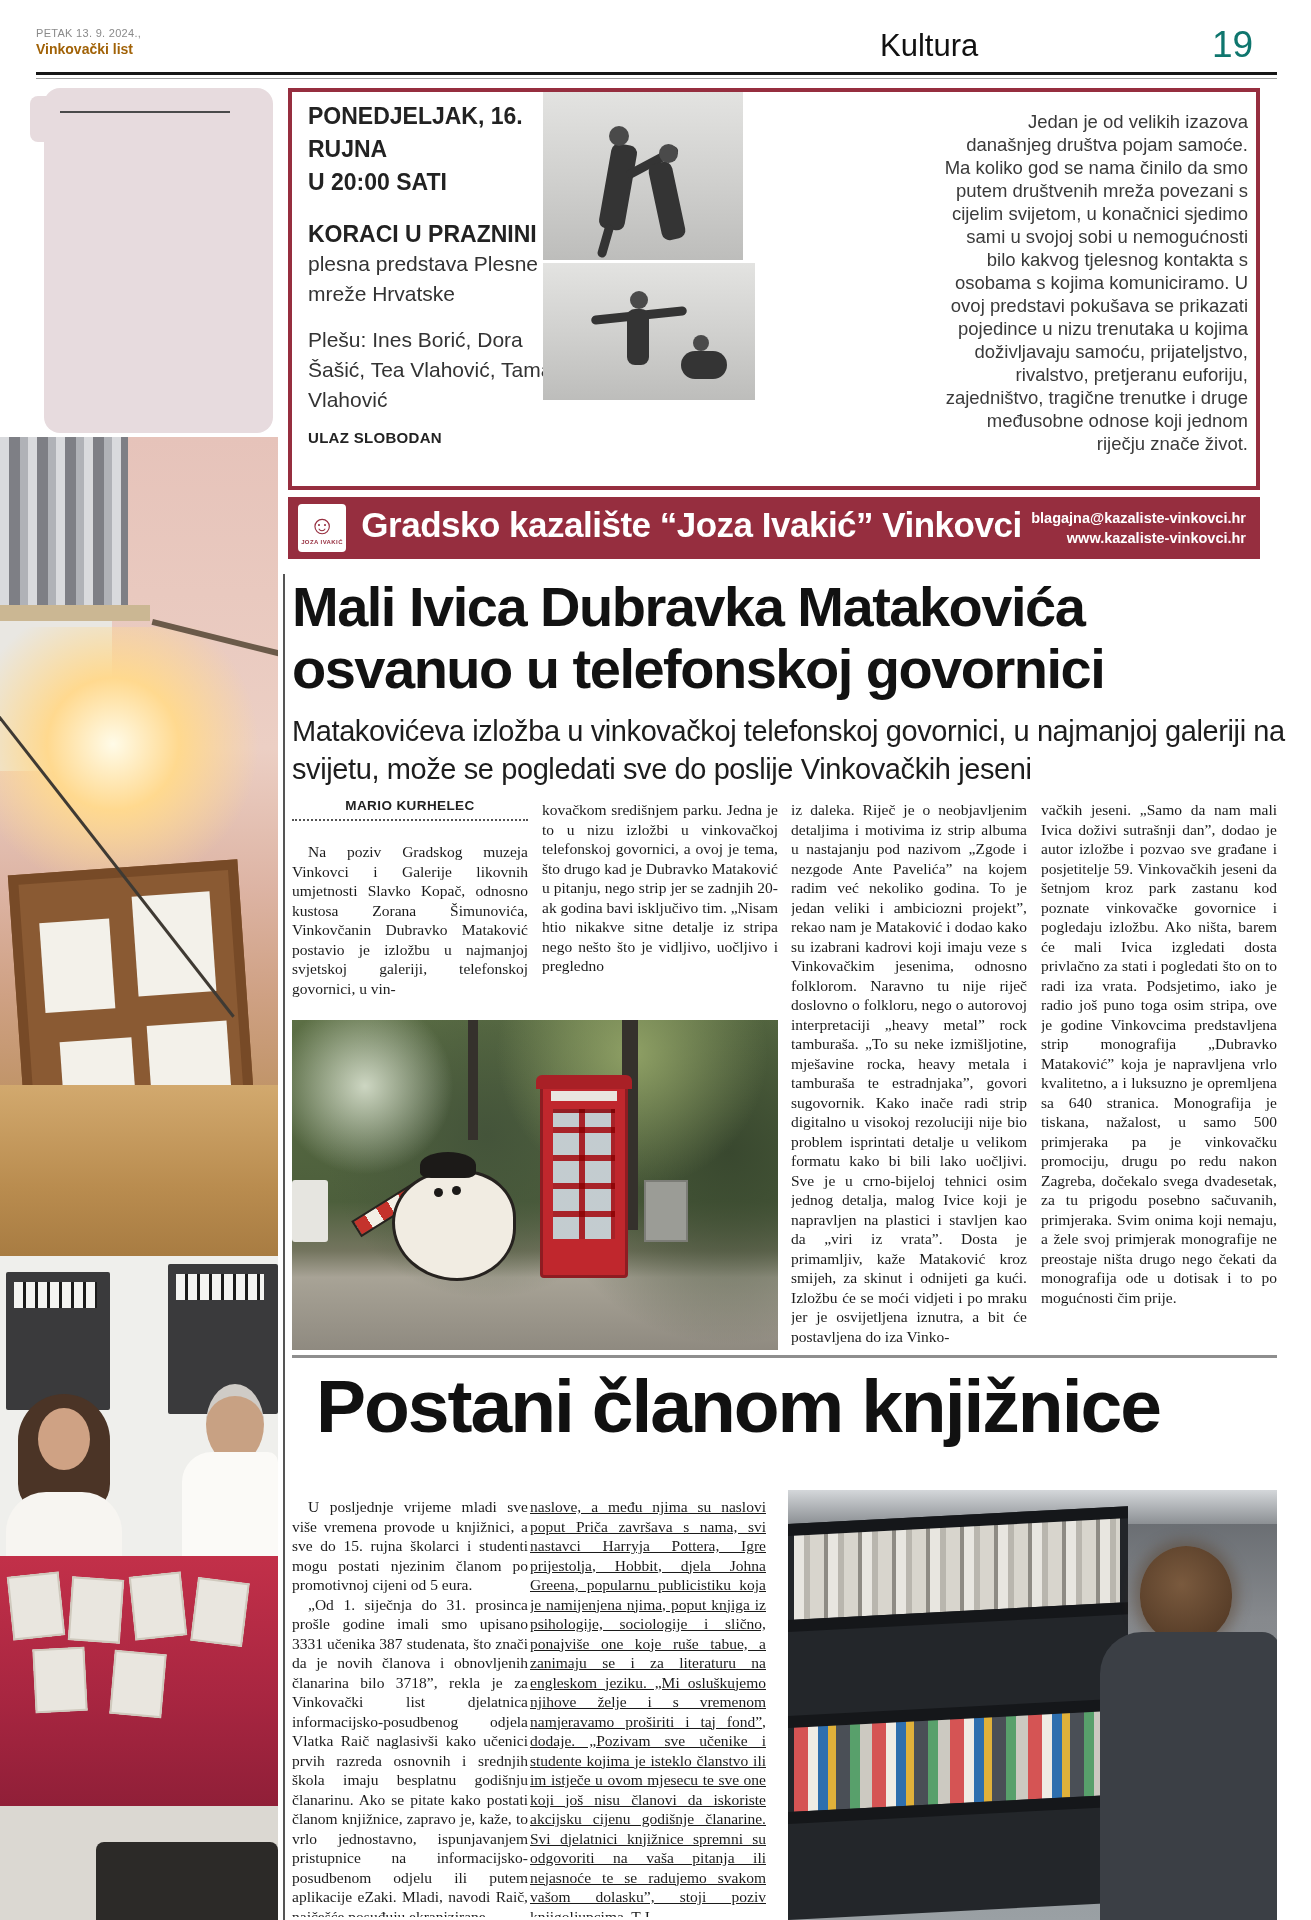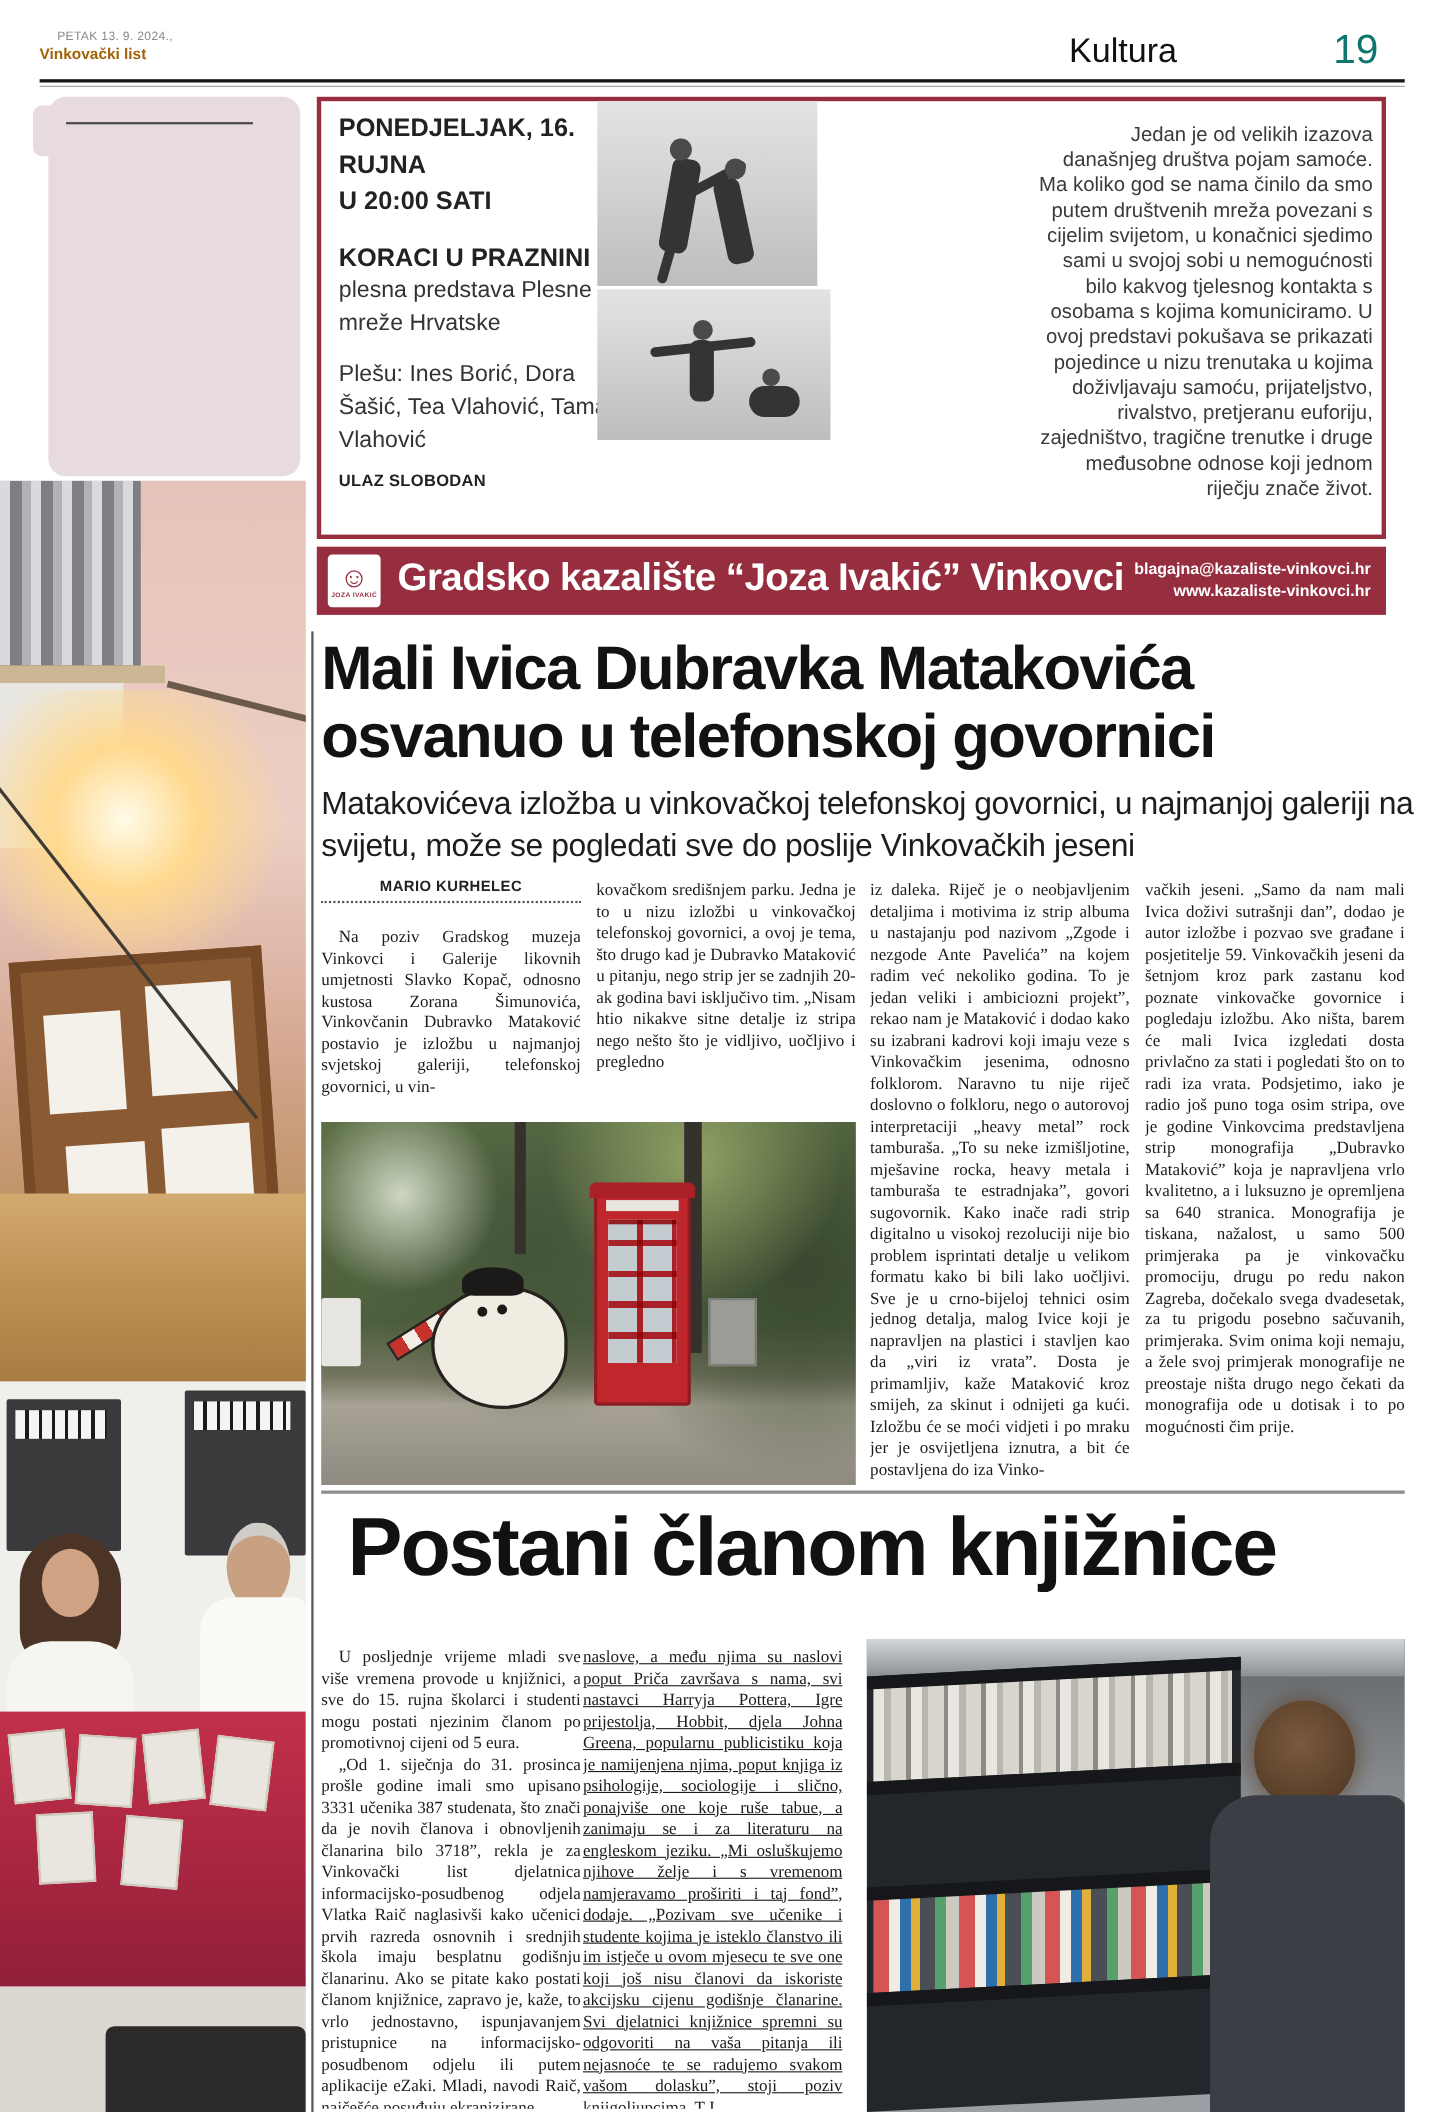--- a/index.html
+++ b/index.html
@@ -1,23 +1,23 @@
 <!DOCTYPE html>
 <html><head>
 <meta charset="utf-8">
 <style>
   html,body{margin:0;padding:0;}
   body{width:1311px;height:1920px;position:relative;background:#ffffff;
        font-family:"Liberation Sans",sans-serif;color:#1c1c1c;overflow:hidden;}
   .abs{position:absolute;}
 
   
-  .hdr-date{left:36px;top:27px;font-size:11px;color:#8a8a8a;letter-spacing:.3px;margin-left:16px;}
+  .hdr-date{left:36px;top:27px;font-size:11px;color:#8a8a8a;letter-spacing:.3px;}
   .hdr-pub{left:36px;top:41px;font-size:14px;font-weight:bold;color:#a16207;}
-  .hdr-section{left:880px;top:28px;width:190px;text-align:right;font-size:31px;color:#111;}
+  .hdr-section{left:880px;top:28px;width:190px;text-align:left;font-size:31px;color:#111;}
   .hdr-page{left:1212px;top:24px;font-size:37px;color:#0f766e;font-weight:300;}
   .rule-a{left:36px;top:72px;width:1241px;height:3px;background:#161616;}
   .rule-b{left:36px;top:78px;width:1241px;height:1px;background:#9c9c9c;}
 
   
   .pink-tab{left:30px;top:96px;width:24px;height:46px;background:#e7dbde;border-radius:8px;}
   .pink-box{left:44px;top:88px;width:229px;height:345px;background:#e7dbde;border-radius:16px;
             padding:14px 16px;box-sizing:border-box;}
   .pink-title{font-size:26px;line-height:31px;font-weight:bold;color:#ac1a87;letter-spacing:-.5px;}
   .pink-div{width:170px;height:2px;background:#4a4a4a;margin:9px 0 8px 0;}

